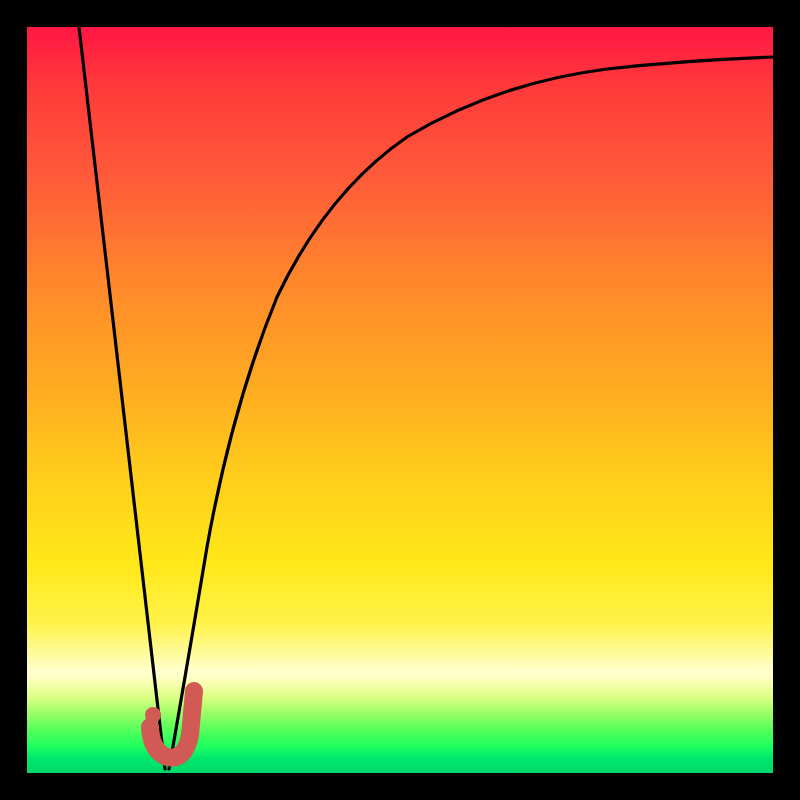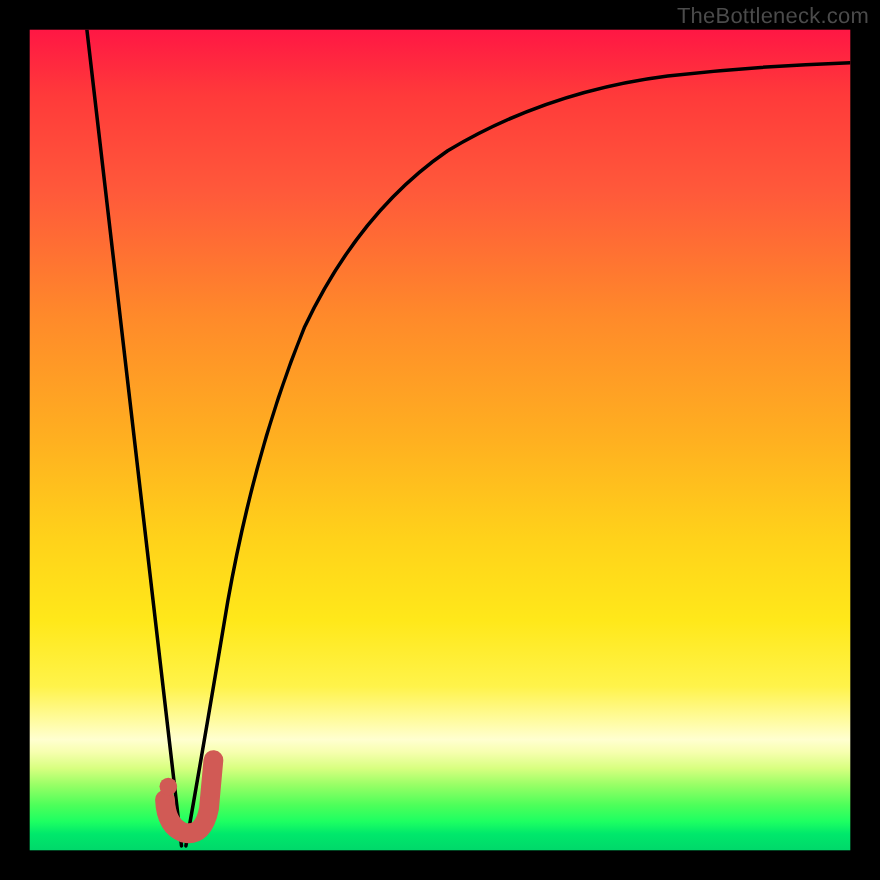--- a/index.html
+++ b/index.html
@@ -80,15 +80,14 @@
       <path d="M 123 700
                Q 124 724 140 730
                Q 158 734 163 708
                L 167 664" fill="none" stroke="#d15a55" stroke-width="18" stroke-linecap="round" stroke-linejoin="round"></path>
 
       <circle cx="126" cy="688" r="8" fill="#d15a55"></circle>
     </svg>
 
   </div>
 
-  <div class="watermark">TheBottleneck.com</div>
 
 </div>
 
 </body></html>

